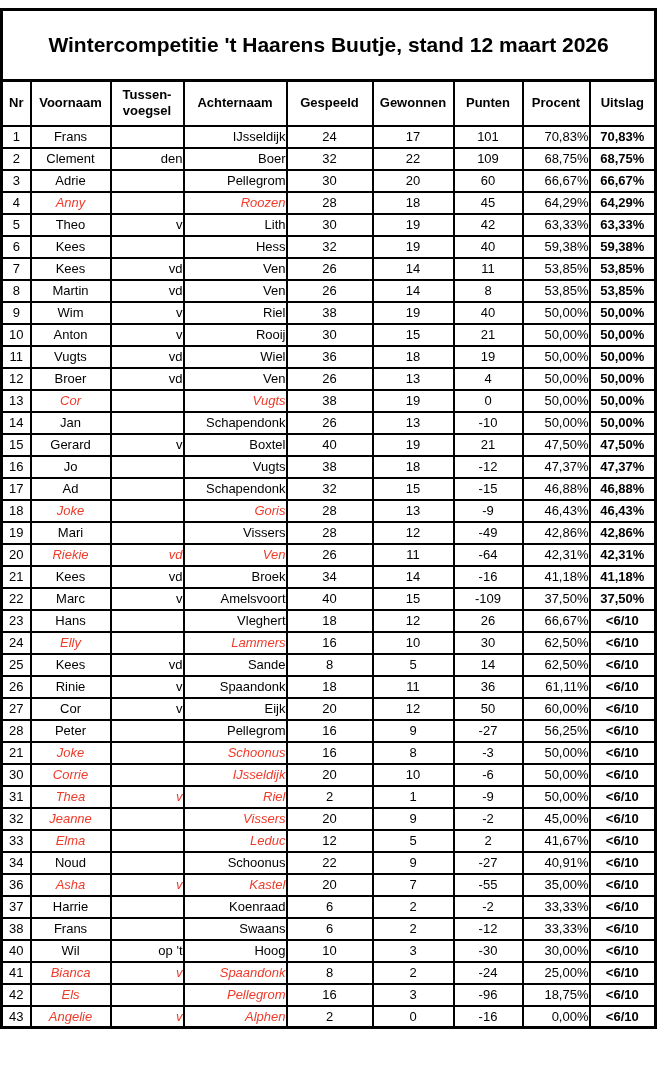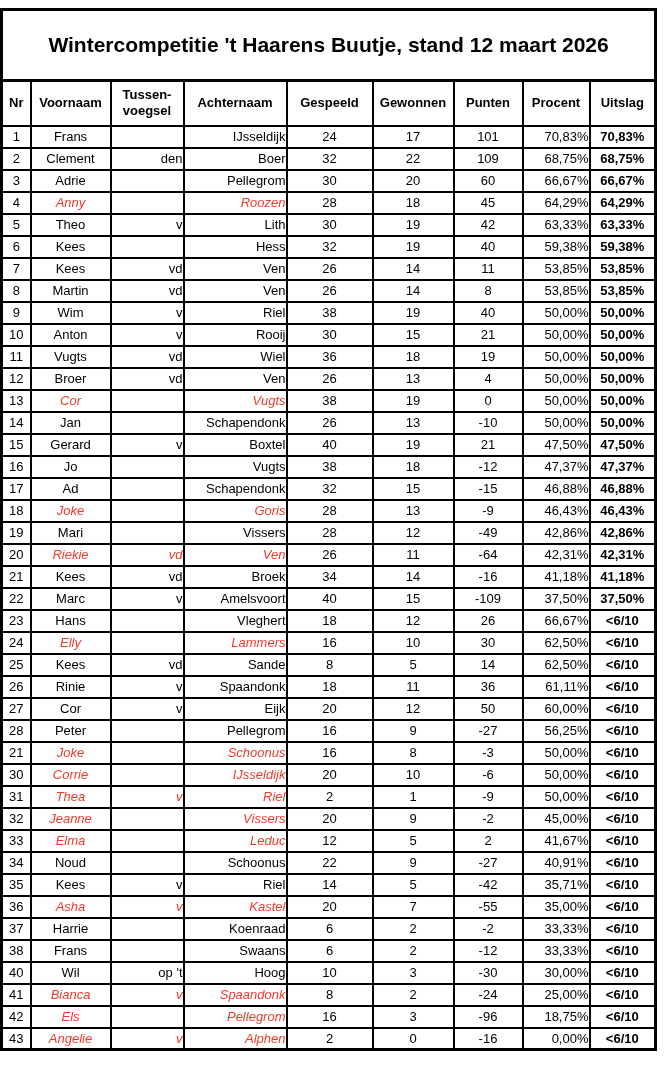--- a/index.html
+++ b/index.html
@@ -461,31 +461,20 @@
           <td class="col-voornaam">Noud</td>
           <td class="col-tussen"></td>
           <td class="col-achternaam">Schoonus</td>
           <td class="col-gespeeld">22</td>
           <td class="col-gewonnen">9</td>
           <td class="col-punten">-27</td>
           <td class="col-procent">40,91%</td>
           <td class="col-uitslag">&lt;6/10</td>
         </tr>
         <tr class="data-row">
-          <td class="col-nr">35</td>
-          <td class="col-voornaam">Kees</td>
-          <td class="col-tussen">v</td>
-          <td class="col-achternaam">Riel</td>
-          <td class="col-gespeeld">14</td>
-          <td class="col-gewonnen">5</td>
-          <td class="col-punten">-42</td>
-          <td class="col-procent">35,71%</td>
-          <td class="col-uitslag">&lt;6/10</td>
-        </tr>
-        <tr class="data-row">
           <td class="col-nr">36</td>
           <td class="col-voornaam red">Asha</td>
           <td class="col-tussen red">v</td>
           <td class="col-achternaam red">Kastel</td>
           <td class="col-gespeeld">20</td>
           <td class="col-gewonnen">7</td>
           <td class="col-punten">-55</td>
           <td class="col-procent">35,00%</td>
           <td class="col-uitslag">&lt;6/10</td>
         </tr>

